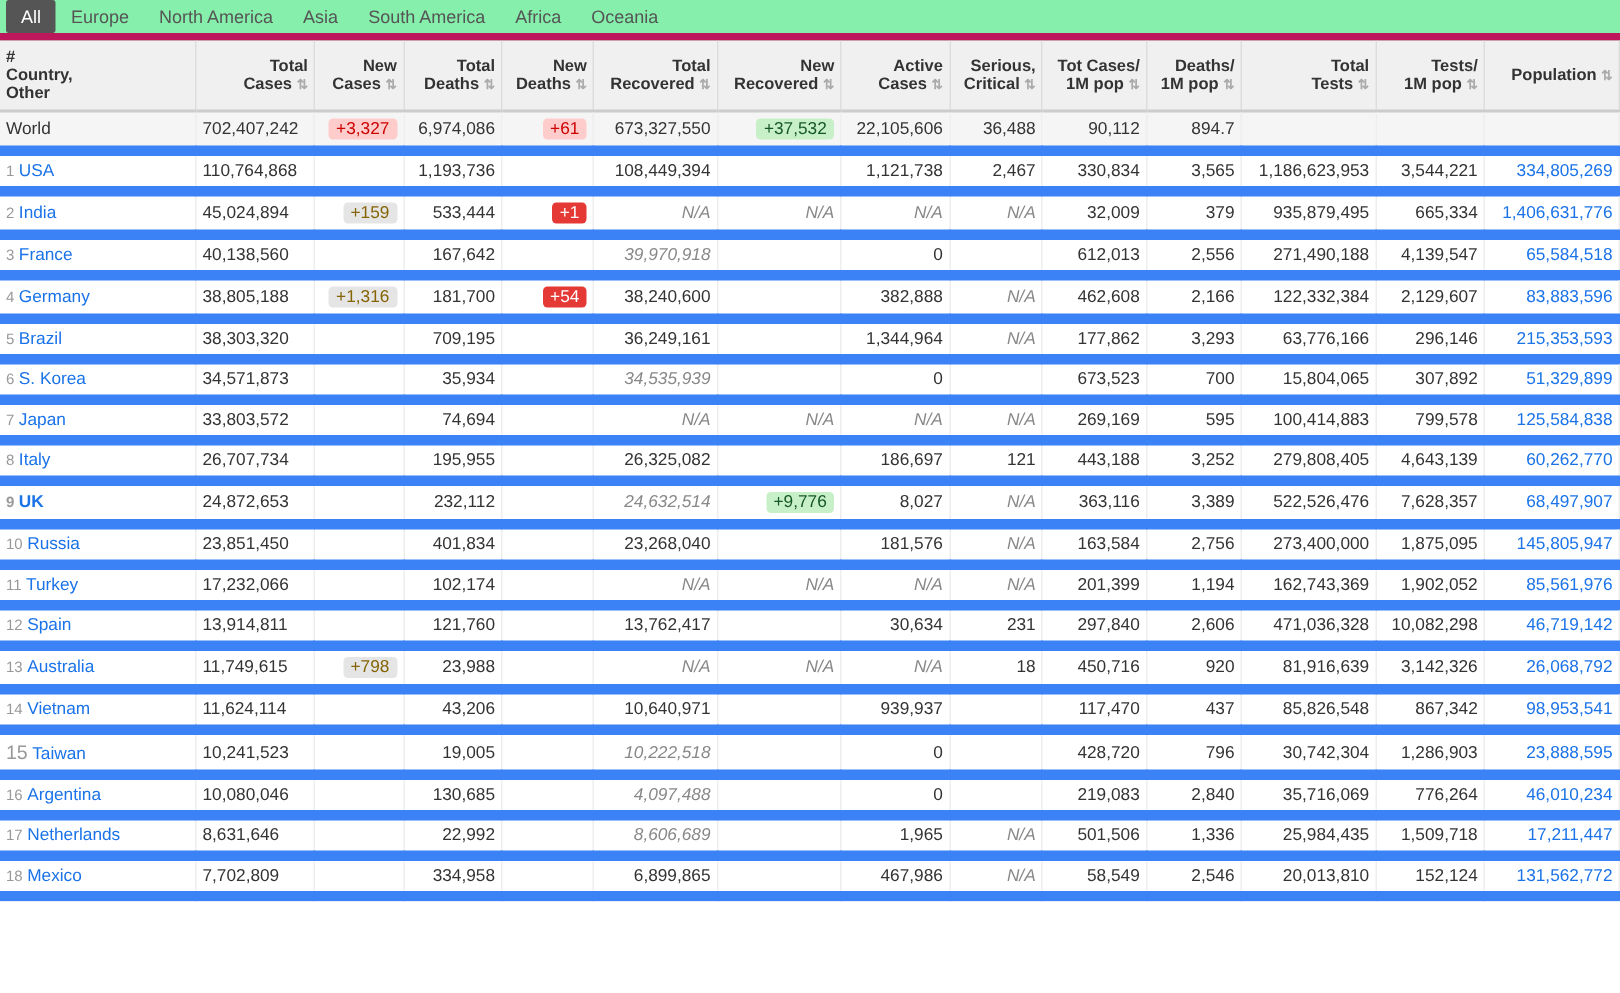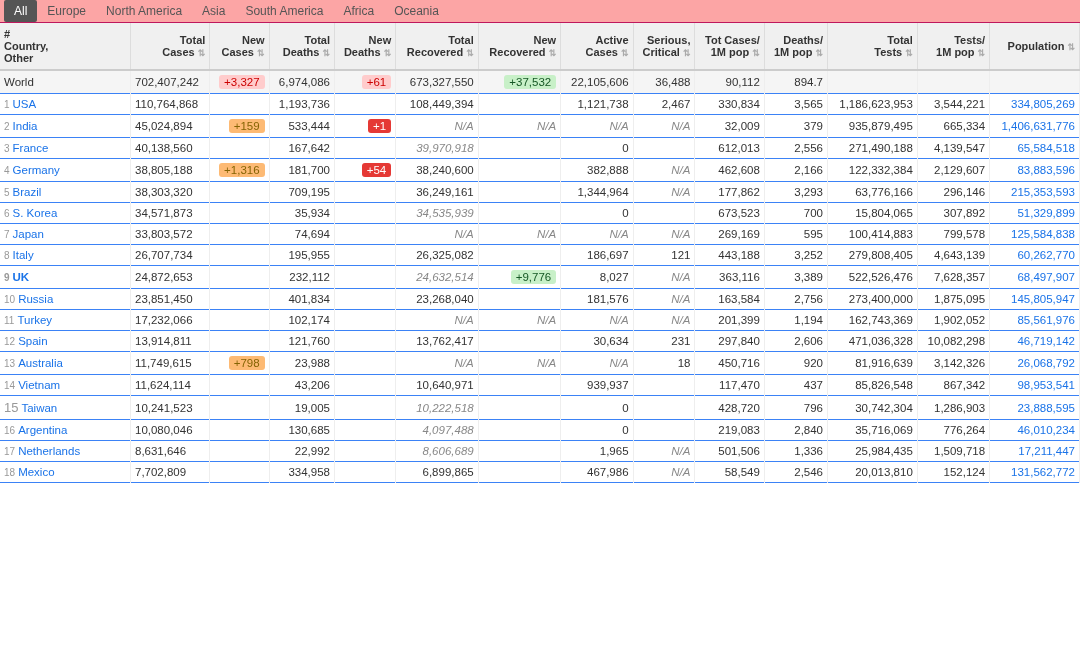--- a/index.html
+++ b/index.html
@@ -1,40 +1,40 @@
 <!DOCTYPE html>
 <html><head>
   <meta charset="utf-8">
   <style>
     * { box-sizing: border-box; margin: 0; padding: 0; }
     body { font-family: Arial, sans-serif; font-size: 12px; background: #fff; color: #333; overflow-x: auto; }
 
     
-    .region-tabs { display: flex; align-items: center; background: #fca5a5; border-bottom: 1px solid #be185d; padding: 0 4px; }
+    .region-tabs { display: flex; align-items: center; background: #86efac; border-bottom: 5px solid #be185d; padding: 0 4px; }
     .region-tab { padding: 4px 10px; cursor: pointer; font-size: 12px; color: #555; }
     .region-tab.active { background: #555; color: #fff; border-radius: 2px; }
 
     
     .table-container { overflow-x: auto; }
     table { width: 100%; border-collapse: collapse; font-size: 11.5px; }
     thead tr { background: #f0f0f0; }
     thead th { padding: 5px 4px; text-align: right; font-weight: bold; color: #333; border-bottom: 2px solid #ccc; border-right: 1px solid #ddd; cursor: pointer; white-space: nowrap; font-size: 11px; }
     thead th:first-child { text-align: left; min-width: 120px; }
     thead th .sort-icon { color: #aaa; font-size: 9px; }
 
-    tbody tr { border-bottom: 1px solid #3b82f6; }
+    tbody tr { border-bottom: 7px solid #3b82f6; }
     tbody tr.world-row { background: #f5f5f5; font-weight: normal; }
     tbody td { padding: 4px 4px; text-align: right; color: #333; border-right: 1px solid #eee; white-space: nowrap; }
     tbody td:first-child { text-align: left; }
     tbody td:nth-child(2) { text-align: left; }
 
     .country-link { color: #1a73e8; text-decoration: none; }
 
     .badge-green { background: #c8f0c8; color: #155724; padding: 1px 5px; border-radius: 3px; display: inline-block; }
-    .badge-yellow { background: #fdba74; color: #856404; padding: 1px 5px; border-radius: 3px; display: inline-block; }
+    .badge-yellow { background: #e5e5e5; color: #856404; padding: 1px 5px; border-radius: 3px; display: inline-block; }
     .badge-red { background: #e53935; color: #fff; padding: 1px 5px; border-radius: 3px; display: inline-block; }
     .badge-lightred { background: #ffcccc; color: #c00; padding: 1px 5px; border-radius: 3px; display: inline-block; }
     .population-link { color: #1a73e8; text-decoration: none; }
   </style>
 </head>
 <body>
 
 <div class="region-tabs">
   <div class="region-tab active">All</div>
   <div class="region-tab">Europe</div>

